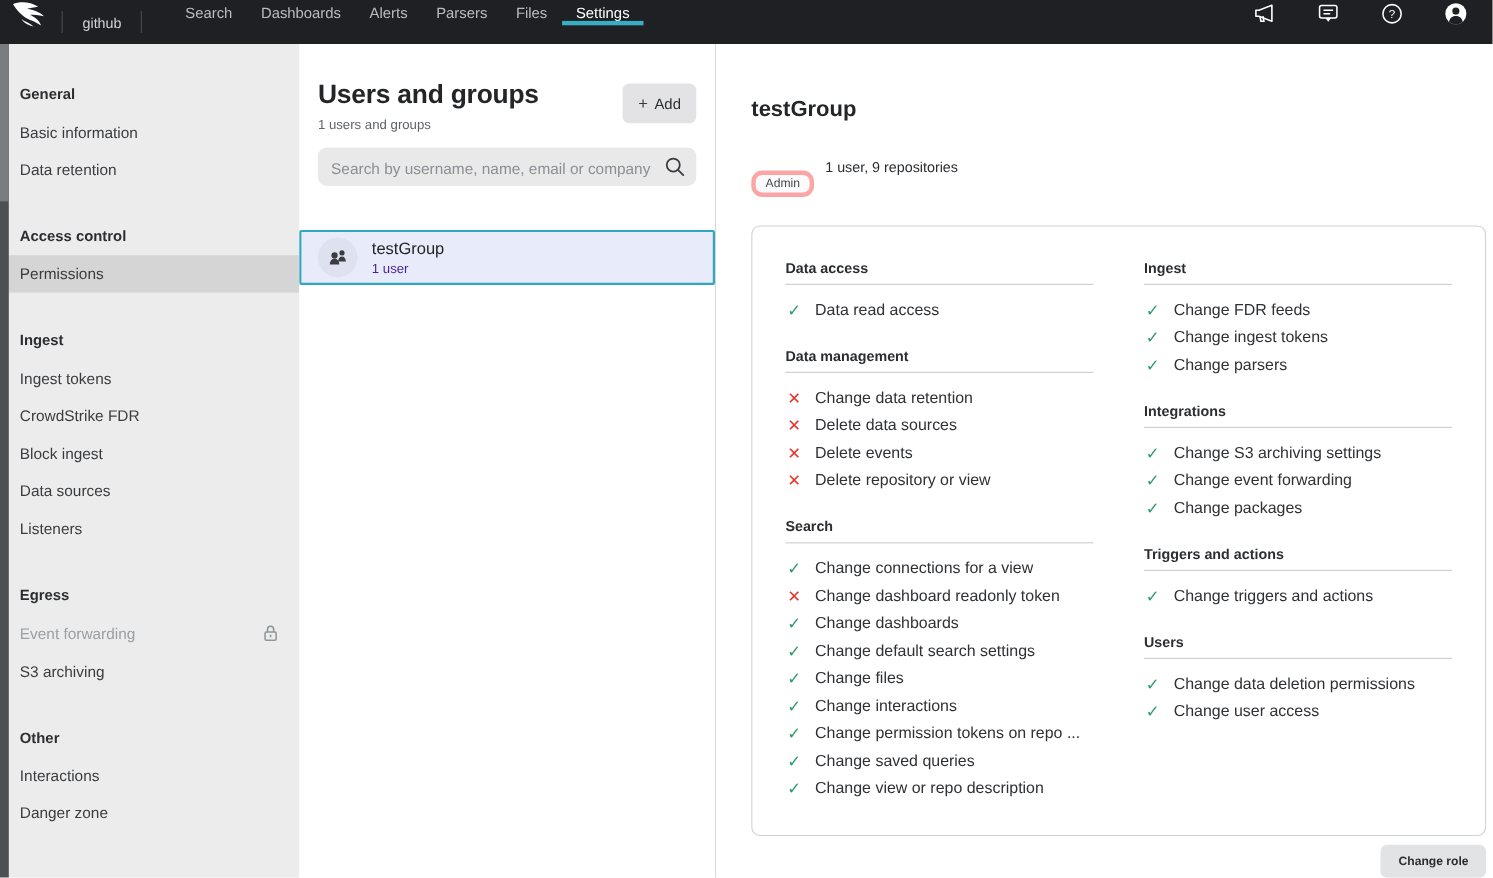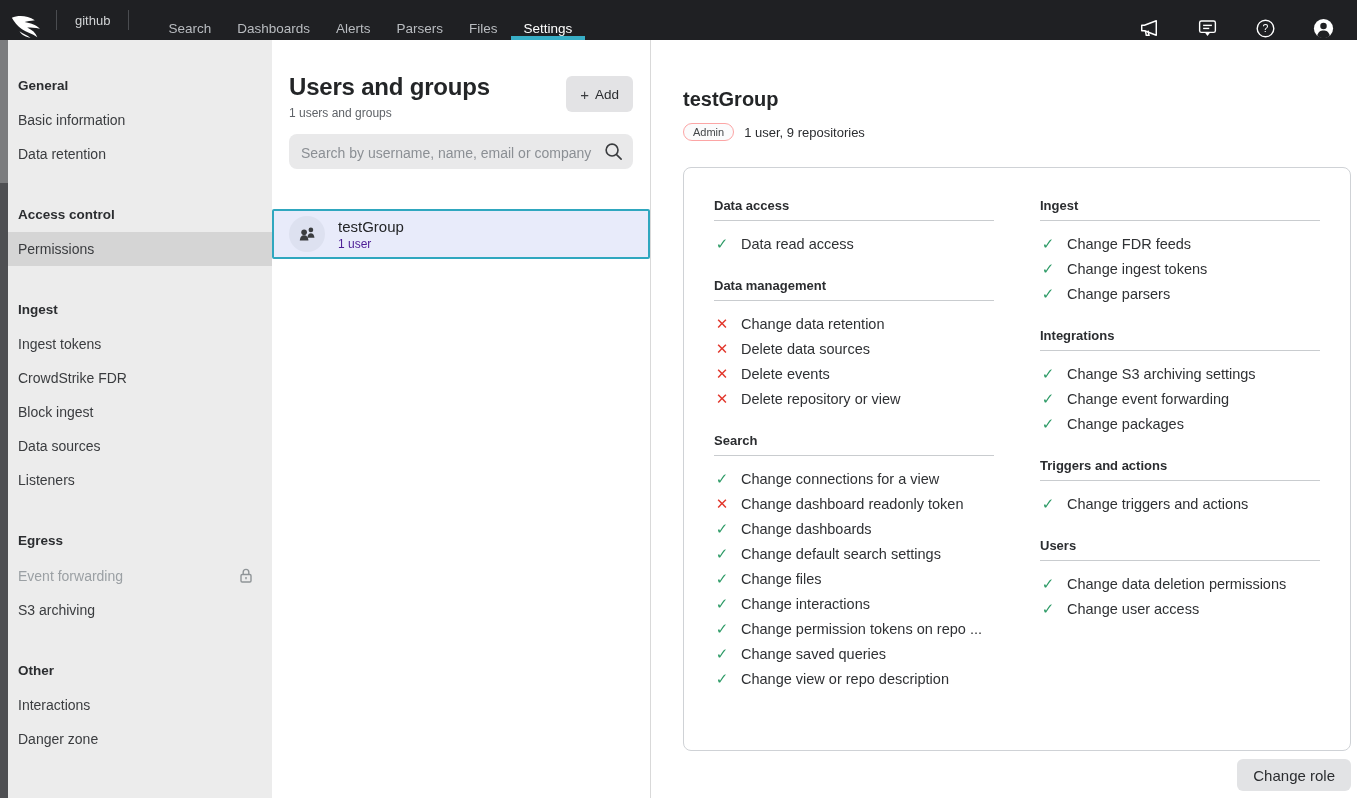--- a/index.html
+++ b/index.html
@@ -9,21 +9,21 @@
     background: #fff;
     color: #2b2d30;
     display: flex;
     flex-direction: column;
   }
 
   
   .topnav {
     height: 40px; flex: 0 0 40px;
     background: #1f2023;
-    display: flex; align-items: flex-end;
+    display: flex; align-items: flex-start;
     color: #b9bcc0;
   }
   .logo { width: 56px; display: flex; align-items: center; justify-content: center; cursor: pointer; }
   .nav-sep { width: 1px; height: 20px; background: #4a4c50; align-self: center; }
   .repo-name { align-self: center; padding: 0 18px; font-size: 13px; color: #d2d4d6; cursor: pointer; }
   .tabs { display: flex; align-items: stretch; margin-left: 26px; }
   .tab {
     display: flex; align-items: center; padding: 0 13px;
     font-size: 13.5px; cursor: pointer; border-bottom: 4px solid transparent;
     padding-top: 4px;
@@ -104,22 +104,22 @@
 
   
   .col-detail {
     flex: 1; background: #fff;
     padding: 48px 20px 0 32px;
     display: flex; flex-direction: column;
   }
   .detail-title { font-size: 20px; font-weight: 700; color: #232527; }
   .meta-row { display: flex; align-items: center; gap: 10px; margin-top: 12px; }
   .badge {
-    font-size: 11px; color: #44474a; border: 1px solid #fca5a5;
-    border-radius: 10px; padding: 2px 9px; background: #fbfbfc;
+    font-size: 11px; color: #44474a; border: 4px solid #fca5a5;
+    border-radius: 10px; padding: 2px 9px; background: #fbfbfc; margin-top: 32px;
   }
   .meta-text { font-size: 13px; color: #2b2d30; }
   .perm-card {
     margin-top: 26px; border: 1px solid #cfd2d6; border-radius: 8px;
     background: #fff; height: 584px; padding: 30px;
     display: flex; gap: 46px; overflow: hidden;
   }
   .perm-col { width: 280px; flex: 0 0 280px; }
   .perm-section { margin-bottom: 22px; }
   .perm-title {
@@ -128,22 +128,22 @@
   }
   .perm-row { display: flex; align-items: center; gap: 11px; padding: 3.5px 0; }
   .pstate { width: 16px; text-align: center; font-size: 15px; flex: 0 0 16px; }
   .pstate.granted { color: #2e9b67; }
   .pstate.denied { color: #e2372c; }
   .plabel { font-size: 14.5px; color: #2f3134; }
   .pdesc { font-size: 12.5px; line-height: 17px; color: #6d7074; margin: 4px 0 8px 0; }
   .change-role {
     align-self: flex-end; margin-top: 8px;
     border: none; background: #e2e3e5; border-radius: 6px;
-    height: 32px; padding: 0 16px; font-size: 15px; color: #2b2d30;
-    font-family: inherit; cursor: pointer;
+    height: 32px; padding: 0 16px; font-size: 11px; color: #2b2d30;
+    font-family: inherit; cursor: pointer; font-weight: bold;
   }
 </style>
 </head>
 <body>
 
 <nav class="topnav">
   <div class="logo">
     <svg width="34" height="26" viewBox="0 0 40 30">
       <path fill="#ffffff" d="M1 4 C8 1 19 1 28 7 C23 7.5 19 8.5 16 9 C23 10.5 29 12 34 17 C28 15.5 23 16 19 15.5 C25 18.5 29 21.5 31 27 C25 22.5 18 21 13 17.5 C8 14 3 8 1 4 Z"></path>
       <path fill="#ffffff" d="M10 20 C14 23 19 24.5 23 28 C18 26.5 13 25 10 20 Z"></path>

